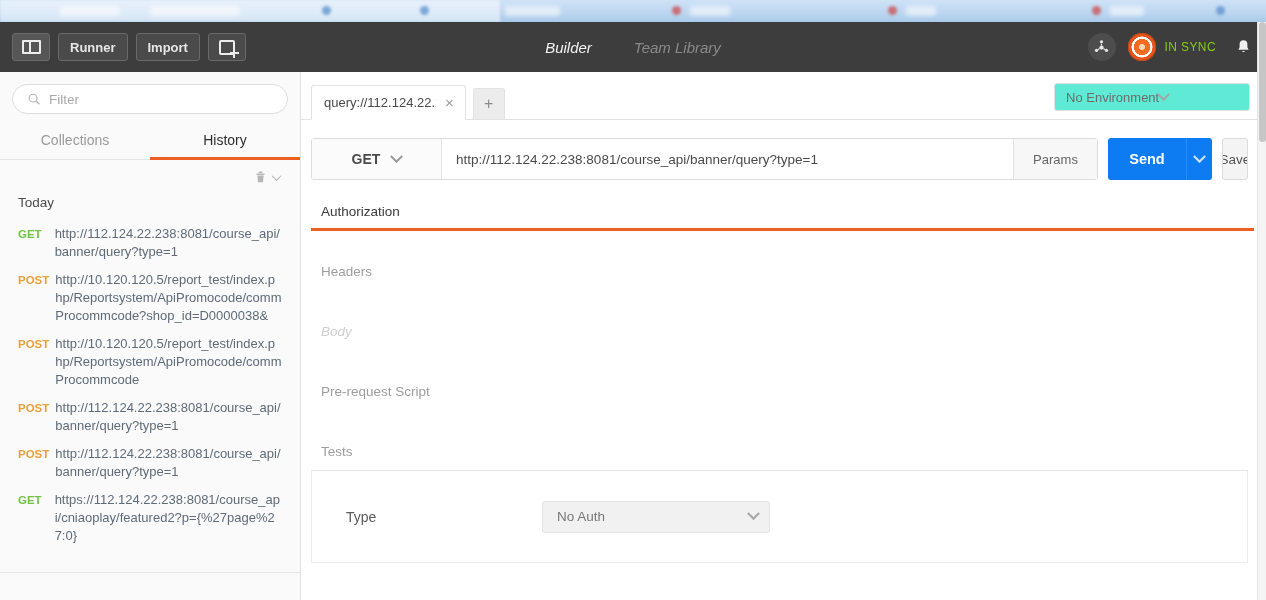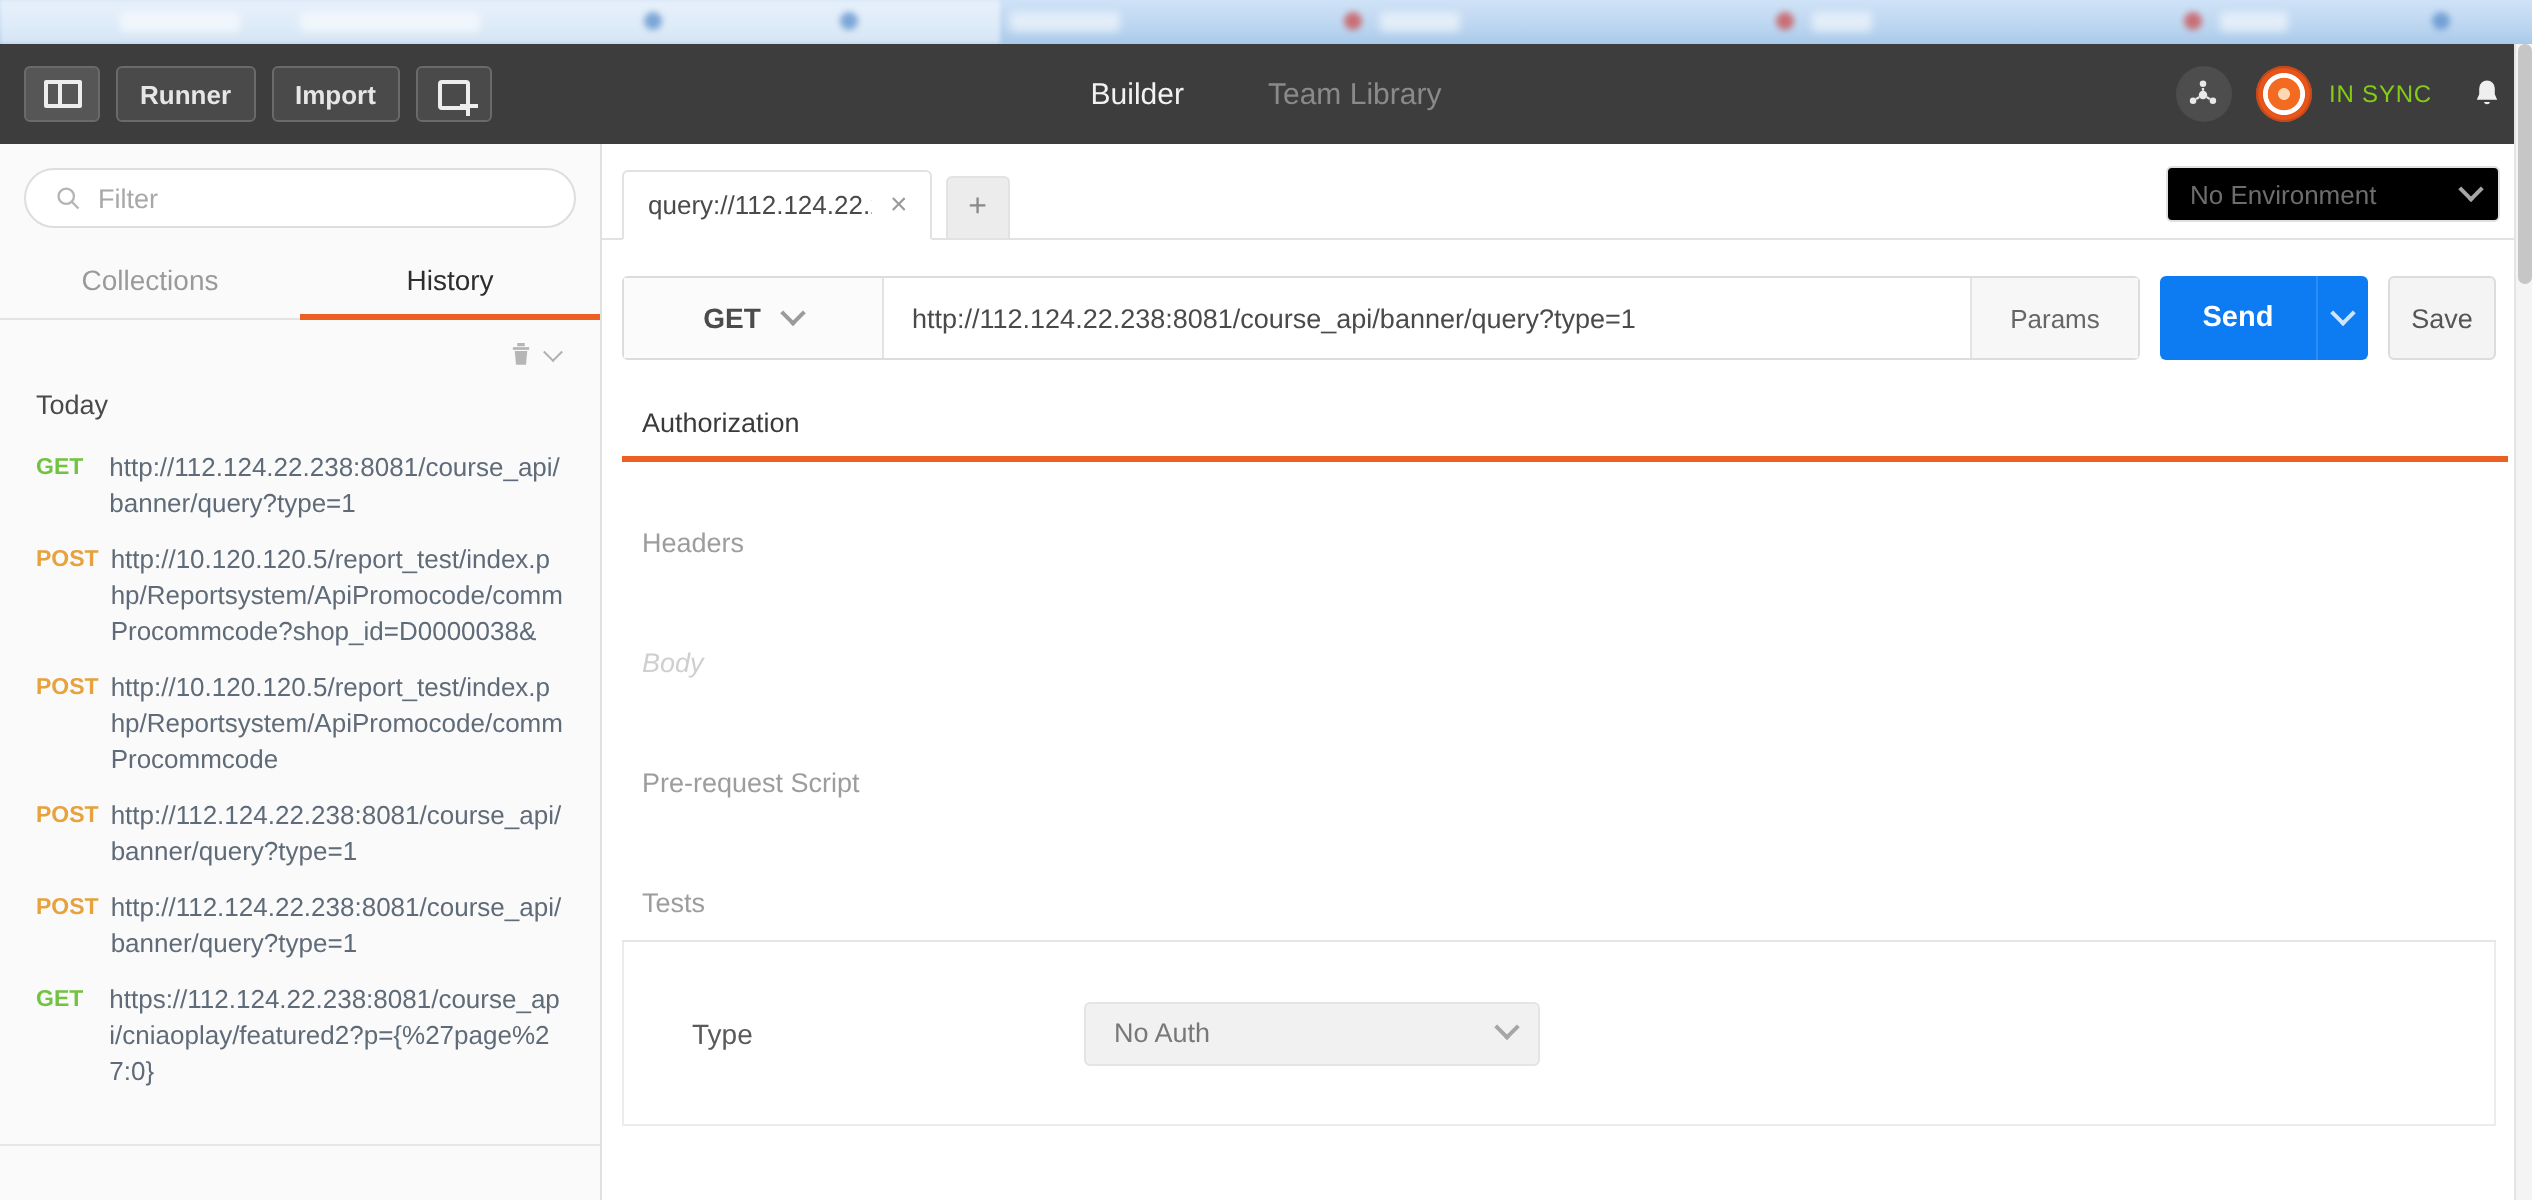--- a/index.html
+++ b/index.html
@@ -69,20 +69,21 @@
 
   .topbar-center {
     position: absolute; left: 0; right: 0; top: 0; height: 50px;
     display: flex; align-items: center; justify-content: center; gap: 34px;
     pointer-events: none;
   }
   .main-tab {
     position: relative; height: 62px; display: flex; align-items: center;
     font-size: 15px; color: #8a8a8a; pointer-events: auto; cursor: pointer;
     padding: 0 4px;
+    font-style: italic;
   }
   .main-tab.active { color: #f2f2f2; }
   .main-tab.active::after {
     content: ""; position: absolute; bottom: 0; left: 0; right: 0;
     height: 3px; background: #ec6123;
   }
 
   .topbar-right {
     margin-left: auto; display: flex; align-items: center; gap: 12px;
     padding-right: 8px;
@@ -177,22 +178,22 @@
   .req-tab .label { max-width: 112px; overflow: hidden; white-space: nowrap; }
   .tab-close { color: #9a9a9a; font-size: 15px; line-height: 1; padding: 0 1px; }
   .req-tab-add {
     width: 32px; height: 31px; background: #ececec; border: 1px solid #e2e2e2;
     border-bottom: none; border-radius: 3px 3px 0 0;
     display: flex; align-items: center; justify-content: center;
     color: #8a8a8a; font-size: 16px; cursor: pointer; margin-left: 7px; margin-bottom: 0px;
   }
   .env-select {
     position: absolute; right: 8px; bottom: 8px;
-    width: 167px; height: 28px; background: #000000; border: 1px solid #e0e0e0;
-    border-radius: 3px; display: flex; align-items: center; justify-content: space-between;
+    width: 196px; height: 28px; background: #5eead4; border: 1px solid #e0e0e0;
+    border-radius: 3px; display: flex; align-items: center; 
     padding: 0 9px 0 11px; font-size: 13px; color: #6d6d6d; cursor: pointer;
   }
 
   .url-row { padding: 18px 10px 0 10px; display: flex; }
   .url-bar {
     flex: 1; display: flex; height: 42px;
     border: 1px solid #dcdcdc; border-radius: 3px; background: #ffffff;
   }
   .method-box {
     width: 130px; display: flex; align-items: center; justify-content: center; gap: 12px;
@@ -216,21 +217,21 @@
     font-size: 14.5px; font-weight: bold;
     display: flex; align-items: center; justify-content: center;
     border-radius: 3px 0 0 3px; cursor: pointer;
   }
   .send-caret {
     width: 26px; height: 42px; background: #0d7cf2; color: #cfe5ff;
     display: flex; align-items: center; justify-content: center;
     border-radius: 0 3px 3px 0; border-left: 1px solid #2a8cf4; cursor: pointer;
   }
   .save-btn {
-    margin-left: 10px; width: 54px; height: 42px; background: #f4f4f4;
+    margin-left: 10px; width: 26px; height: 42px; background: #f4f4f4;
     border: 1px solid #dcdcdc; border-radius: 3px; color: #555;
     font-size: 13.5px; display: flex; align-items: center; justify-content: center;
     overflow: hidden; cursor: pointer; white-space: nowrap;
   }
 
   .req-options {
     margin: 18px 10px 0 10px; border-bottom: 1px solid #e6e6e6;
     display: flex; gap: 28px; padding-left: 6px; flex-direction: column;
   }
   .opt-tab {

